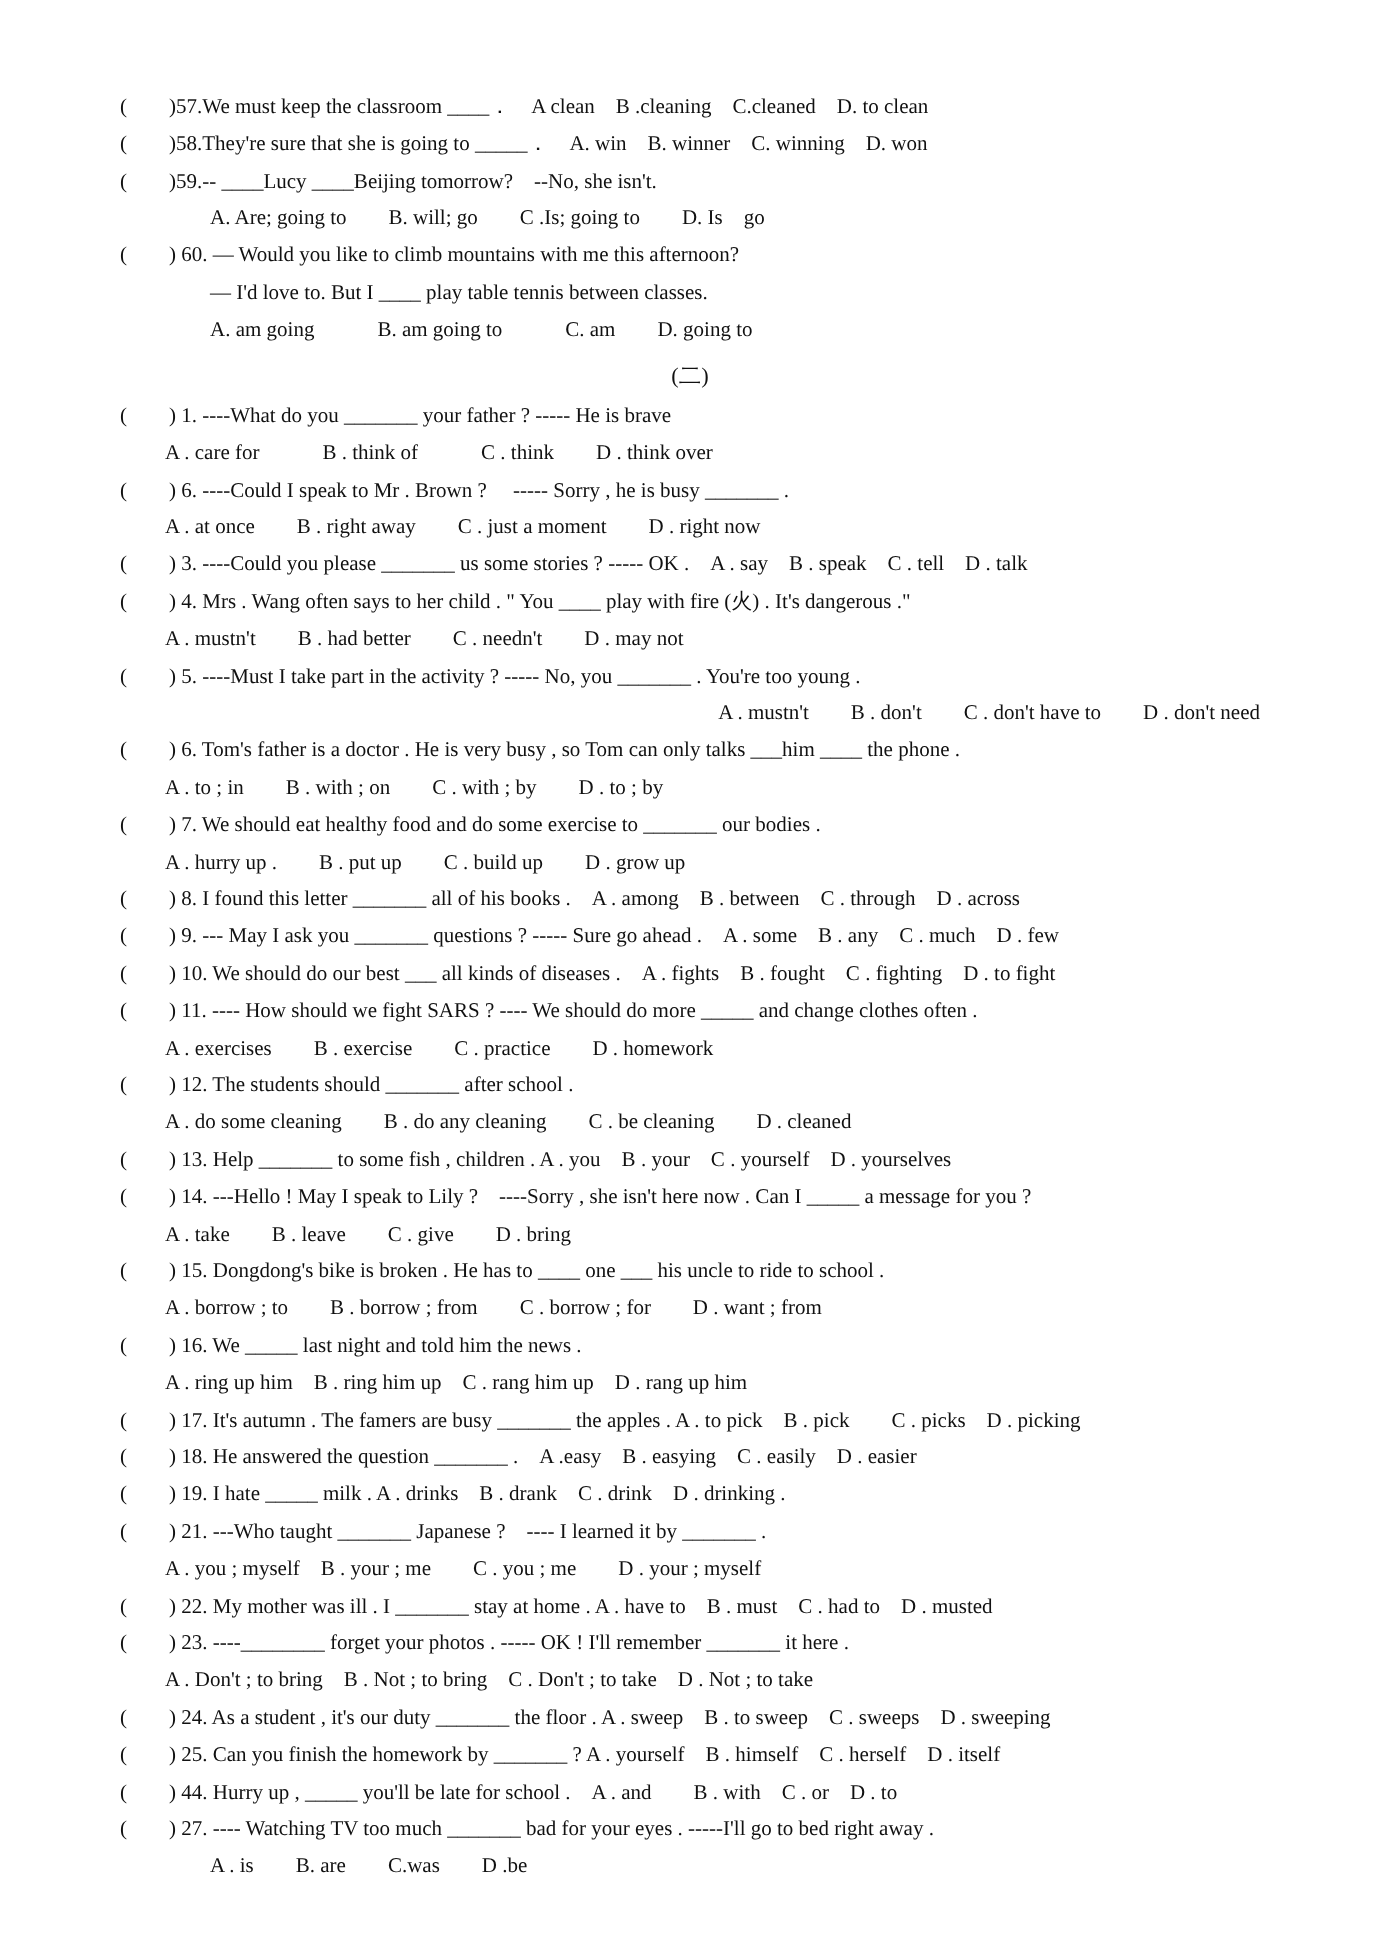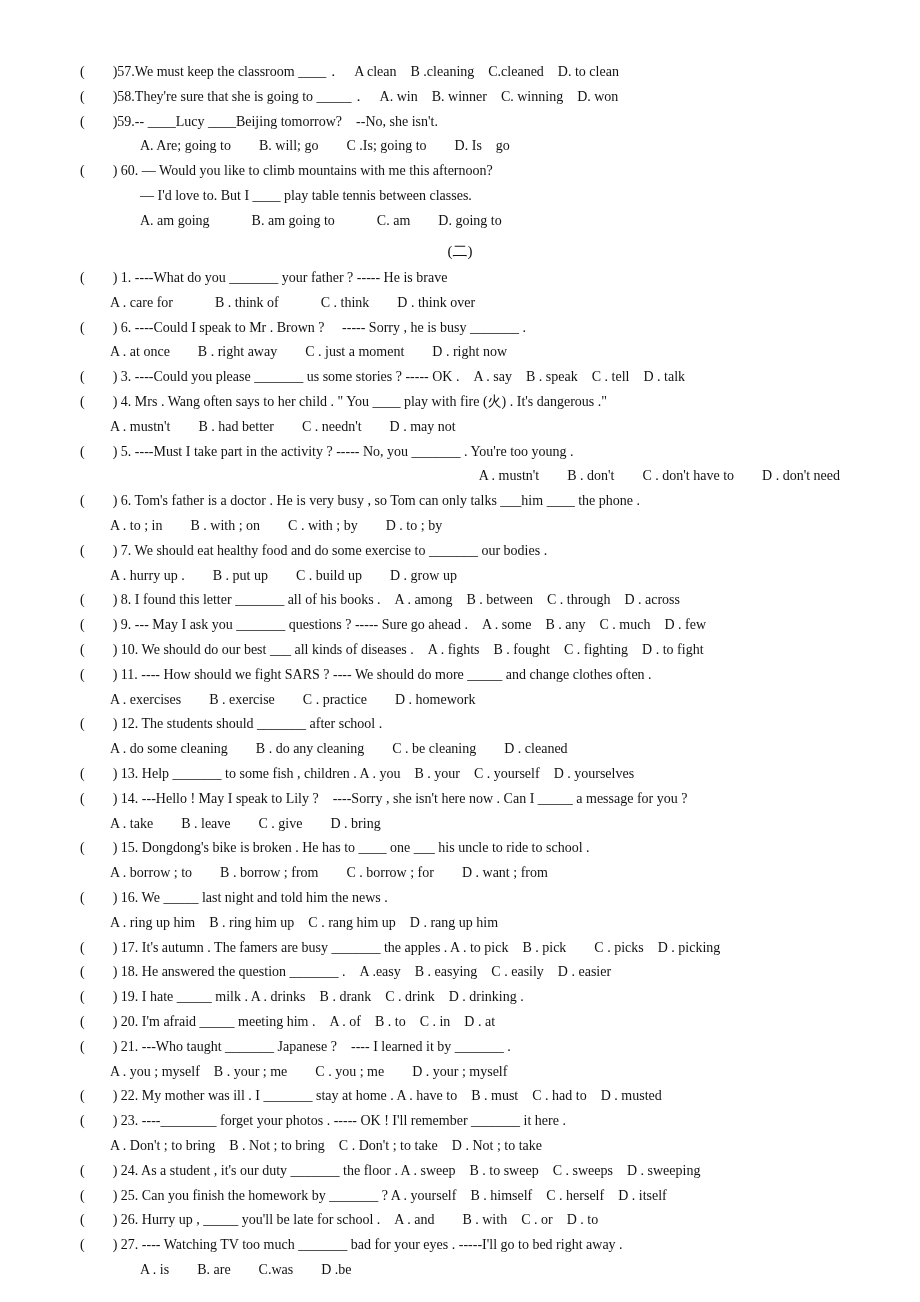--- a/index.html
+++ b/index.html
@@ -50,24 +50,23 @@
     <p>(　　) 13. Help _______ to some fish , children . A . you　B . your　C . yourself　D . yourselves</p>
     <p>(　　) 14. ---Hello ! May I speak to Lily ?　----Sorry , she isn't here now . Can I _____ a message for you ?</p>
     <p style="margin-left: 30px;">A . take　　B . leave　　C . give　　D . bring</p>
     <p>(　　) 15. Dongdong's bike is broken . He has to ____ one ___ his uncle to ride to school .</p>
     <p style="margin-left: 30px;">A . borrow ; to　　B . borrow ; from　　C . borrow ; for　　D . want ; from</p>
     <p>(　　) 16. We _____ last night and told him the news .</p>
     <p style="margin-left: 30px;">A . ring up him　B . ring him up　C . rang him up　D . rang up him</p>
     <p>(　　) 17. It's autumn . The famers are busy _______ the apples . A . to pick　B . pick　　C . picks　D . picking</p>
     <p>(　　) 18. He answered the question _______ .　A .easy　B . easying　C . easily　D . easier</p>
     <p>(　　) 19. I hate _____ milk . A . drinks　B . drank　C . drink　D . drinking .</p>
-    <p>(　　) 20. I'm afraid _____ meeting him .　A . of　B . to　C . in　D . at</p>
     <p>(　　) 21. ---Who taught _______ Japanese ?　---- I learned it by _______ .</p>
     <p style="margin-left: 30px;">A . you ; myself　B . your ; me　　C . you ; me　　D . your ; myself</p>
     <p>(　　) 22. My mother was ill . I _______ stay at home . A . have to　B . must　C . had to　D . musted</p>
     <p>(　　) 23. ----________ forget your photos . ----- OK ! I'll remember _______ it here .</p>
     <p style="margin-left: 30px;">A . Don't ; to bring　B . Not ; to bring　C . Don't ; to take　D . Not ; to take</p>
     <p>(　　) 24. As a student , it's our duty _______ the floor . A . sweep　B . to sweep　C . sweeps　D . sweeping</p>
     <p>(　　) 25. Can you finish the homework by _______ ? A . yourself　B . himself　C . herself　D . itself</p>
-    <p>(　　) 26. Hurry up , _____ you'll be late for school .　A . and　　B . with　C . or　D . to</p>
+    <p>(　　) 44. Hurry up , _____ you'll be late for school .　A . and　　B . with　C . or　D . to</p>
     <p>(　　) 27. ---- Watching TV too much _______ bad for your eyes . -----I'll go to bed right away .</p>
     <p style="margin-left: 60px;">A . is　　B. are　　C.was　　D .be</p>
   </div>
 
 </body></html>

